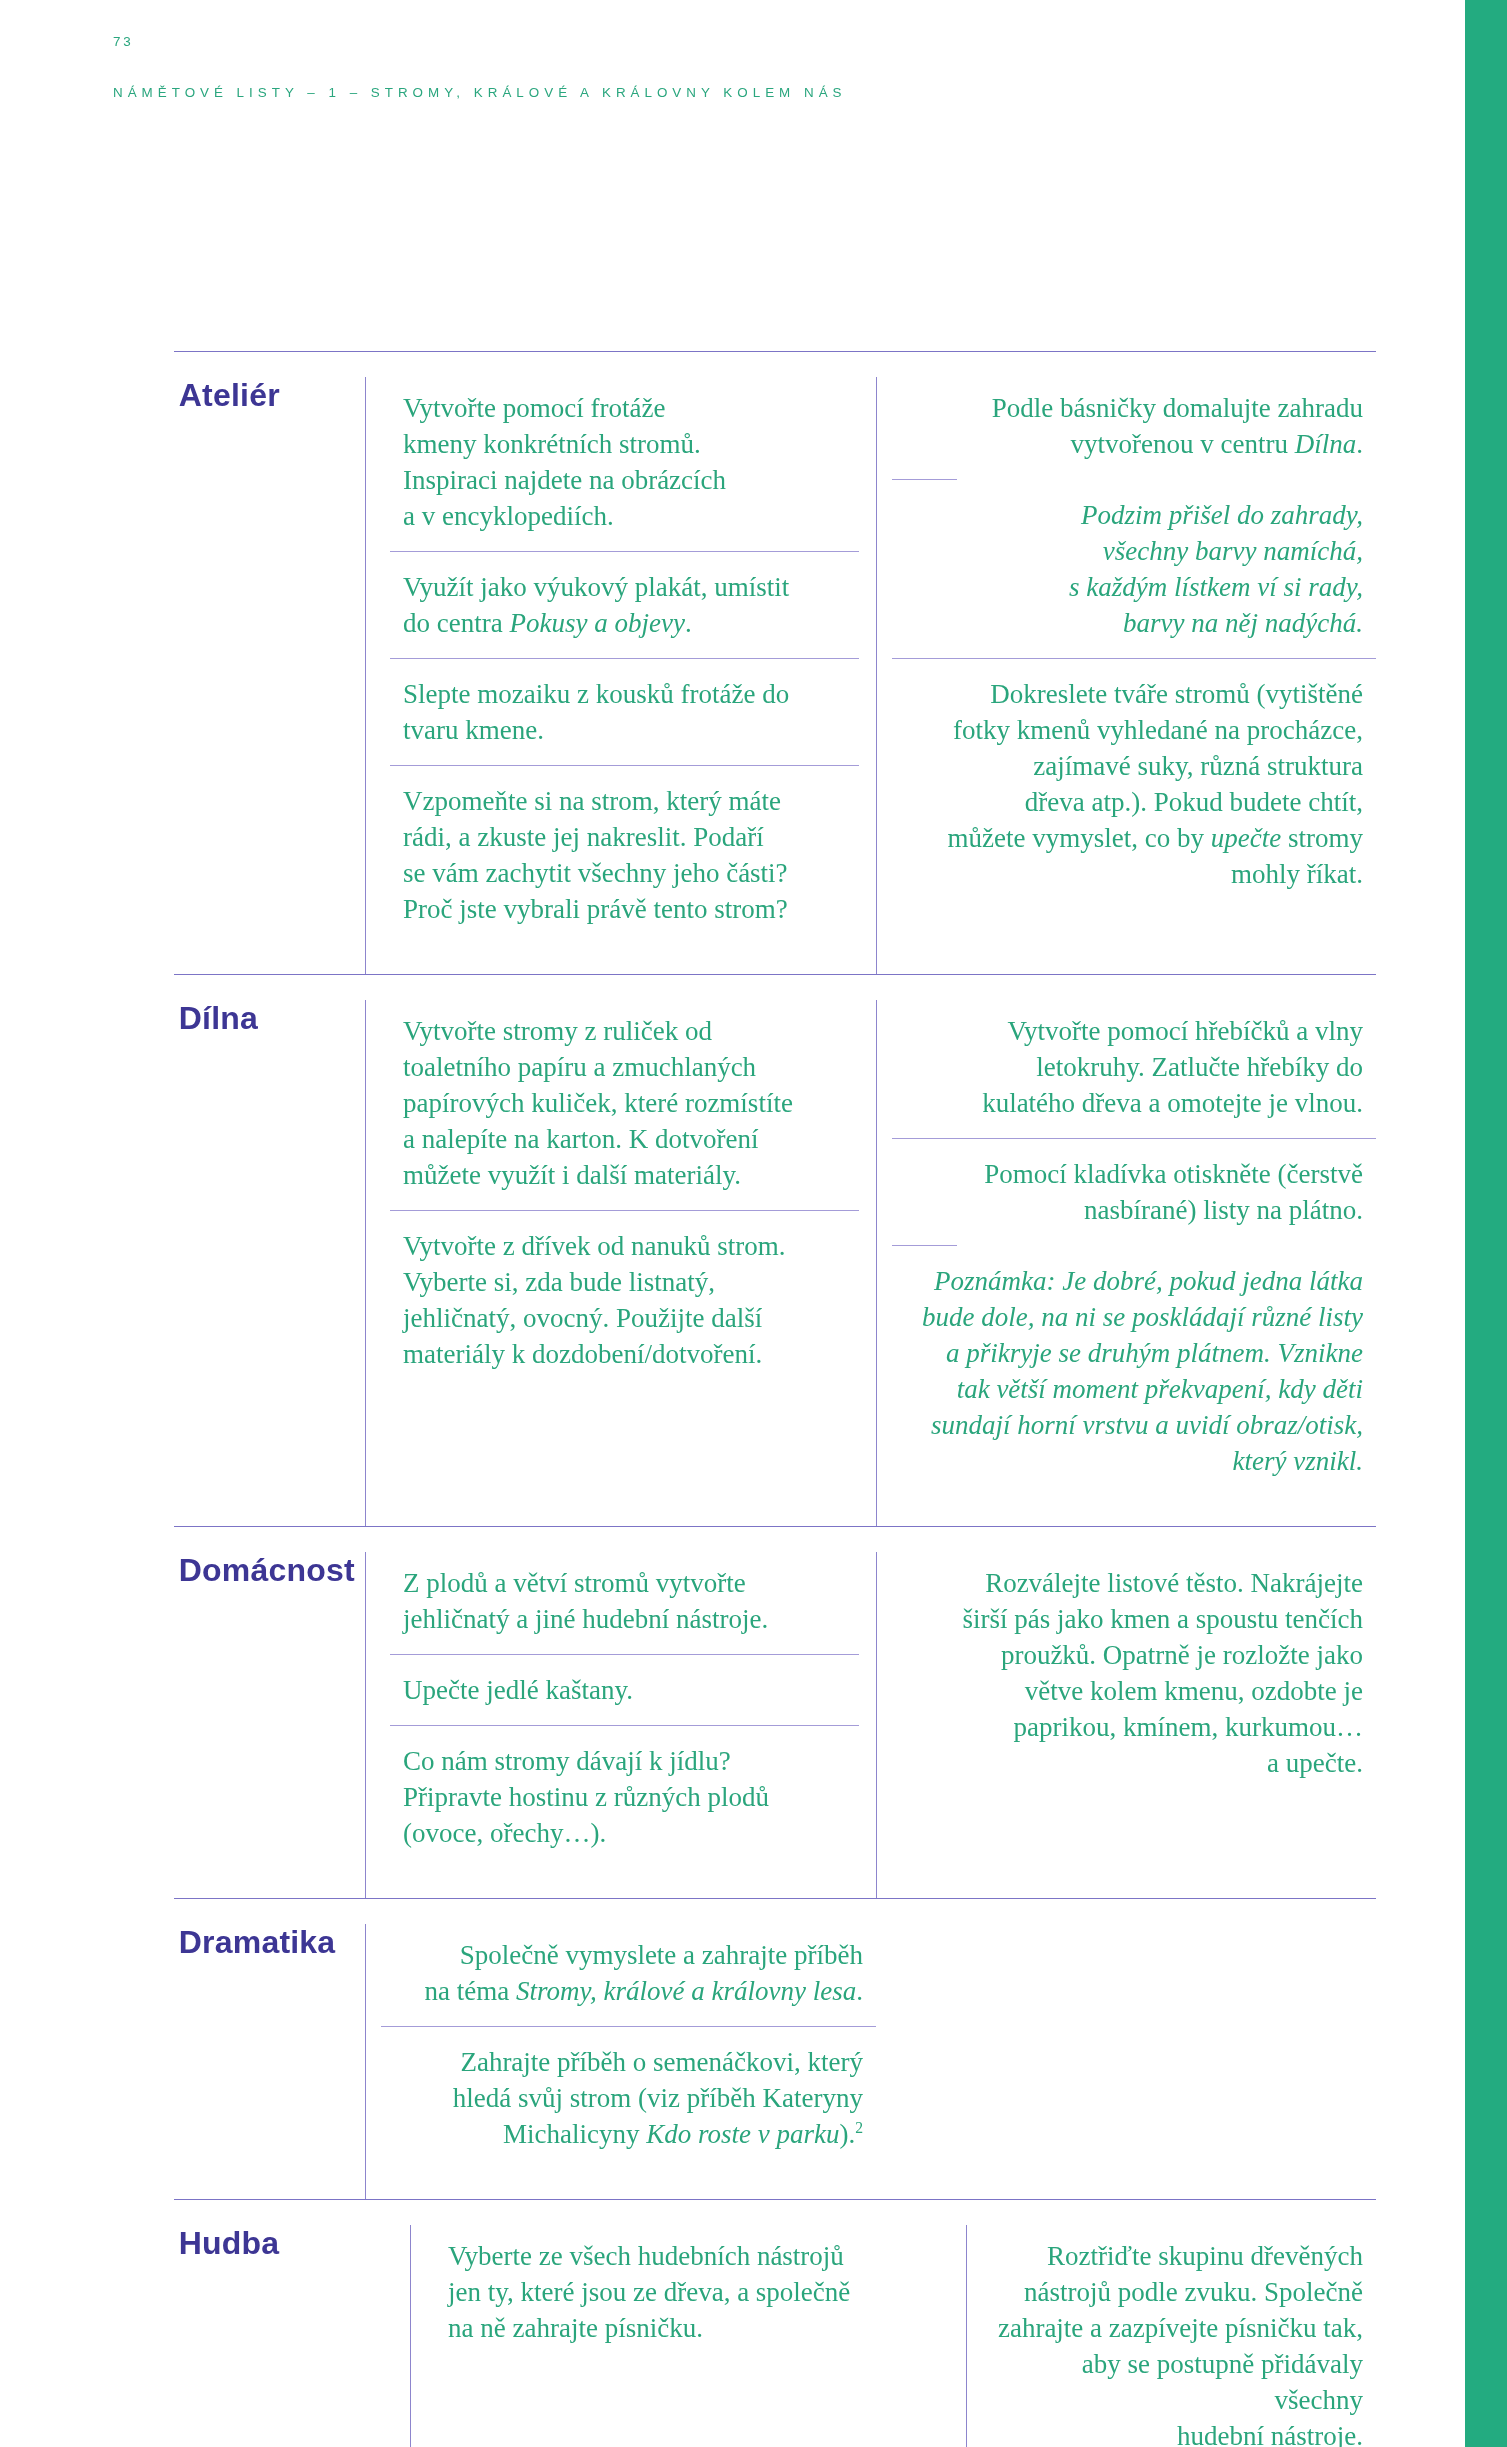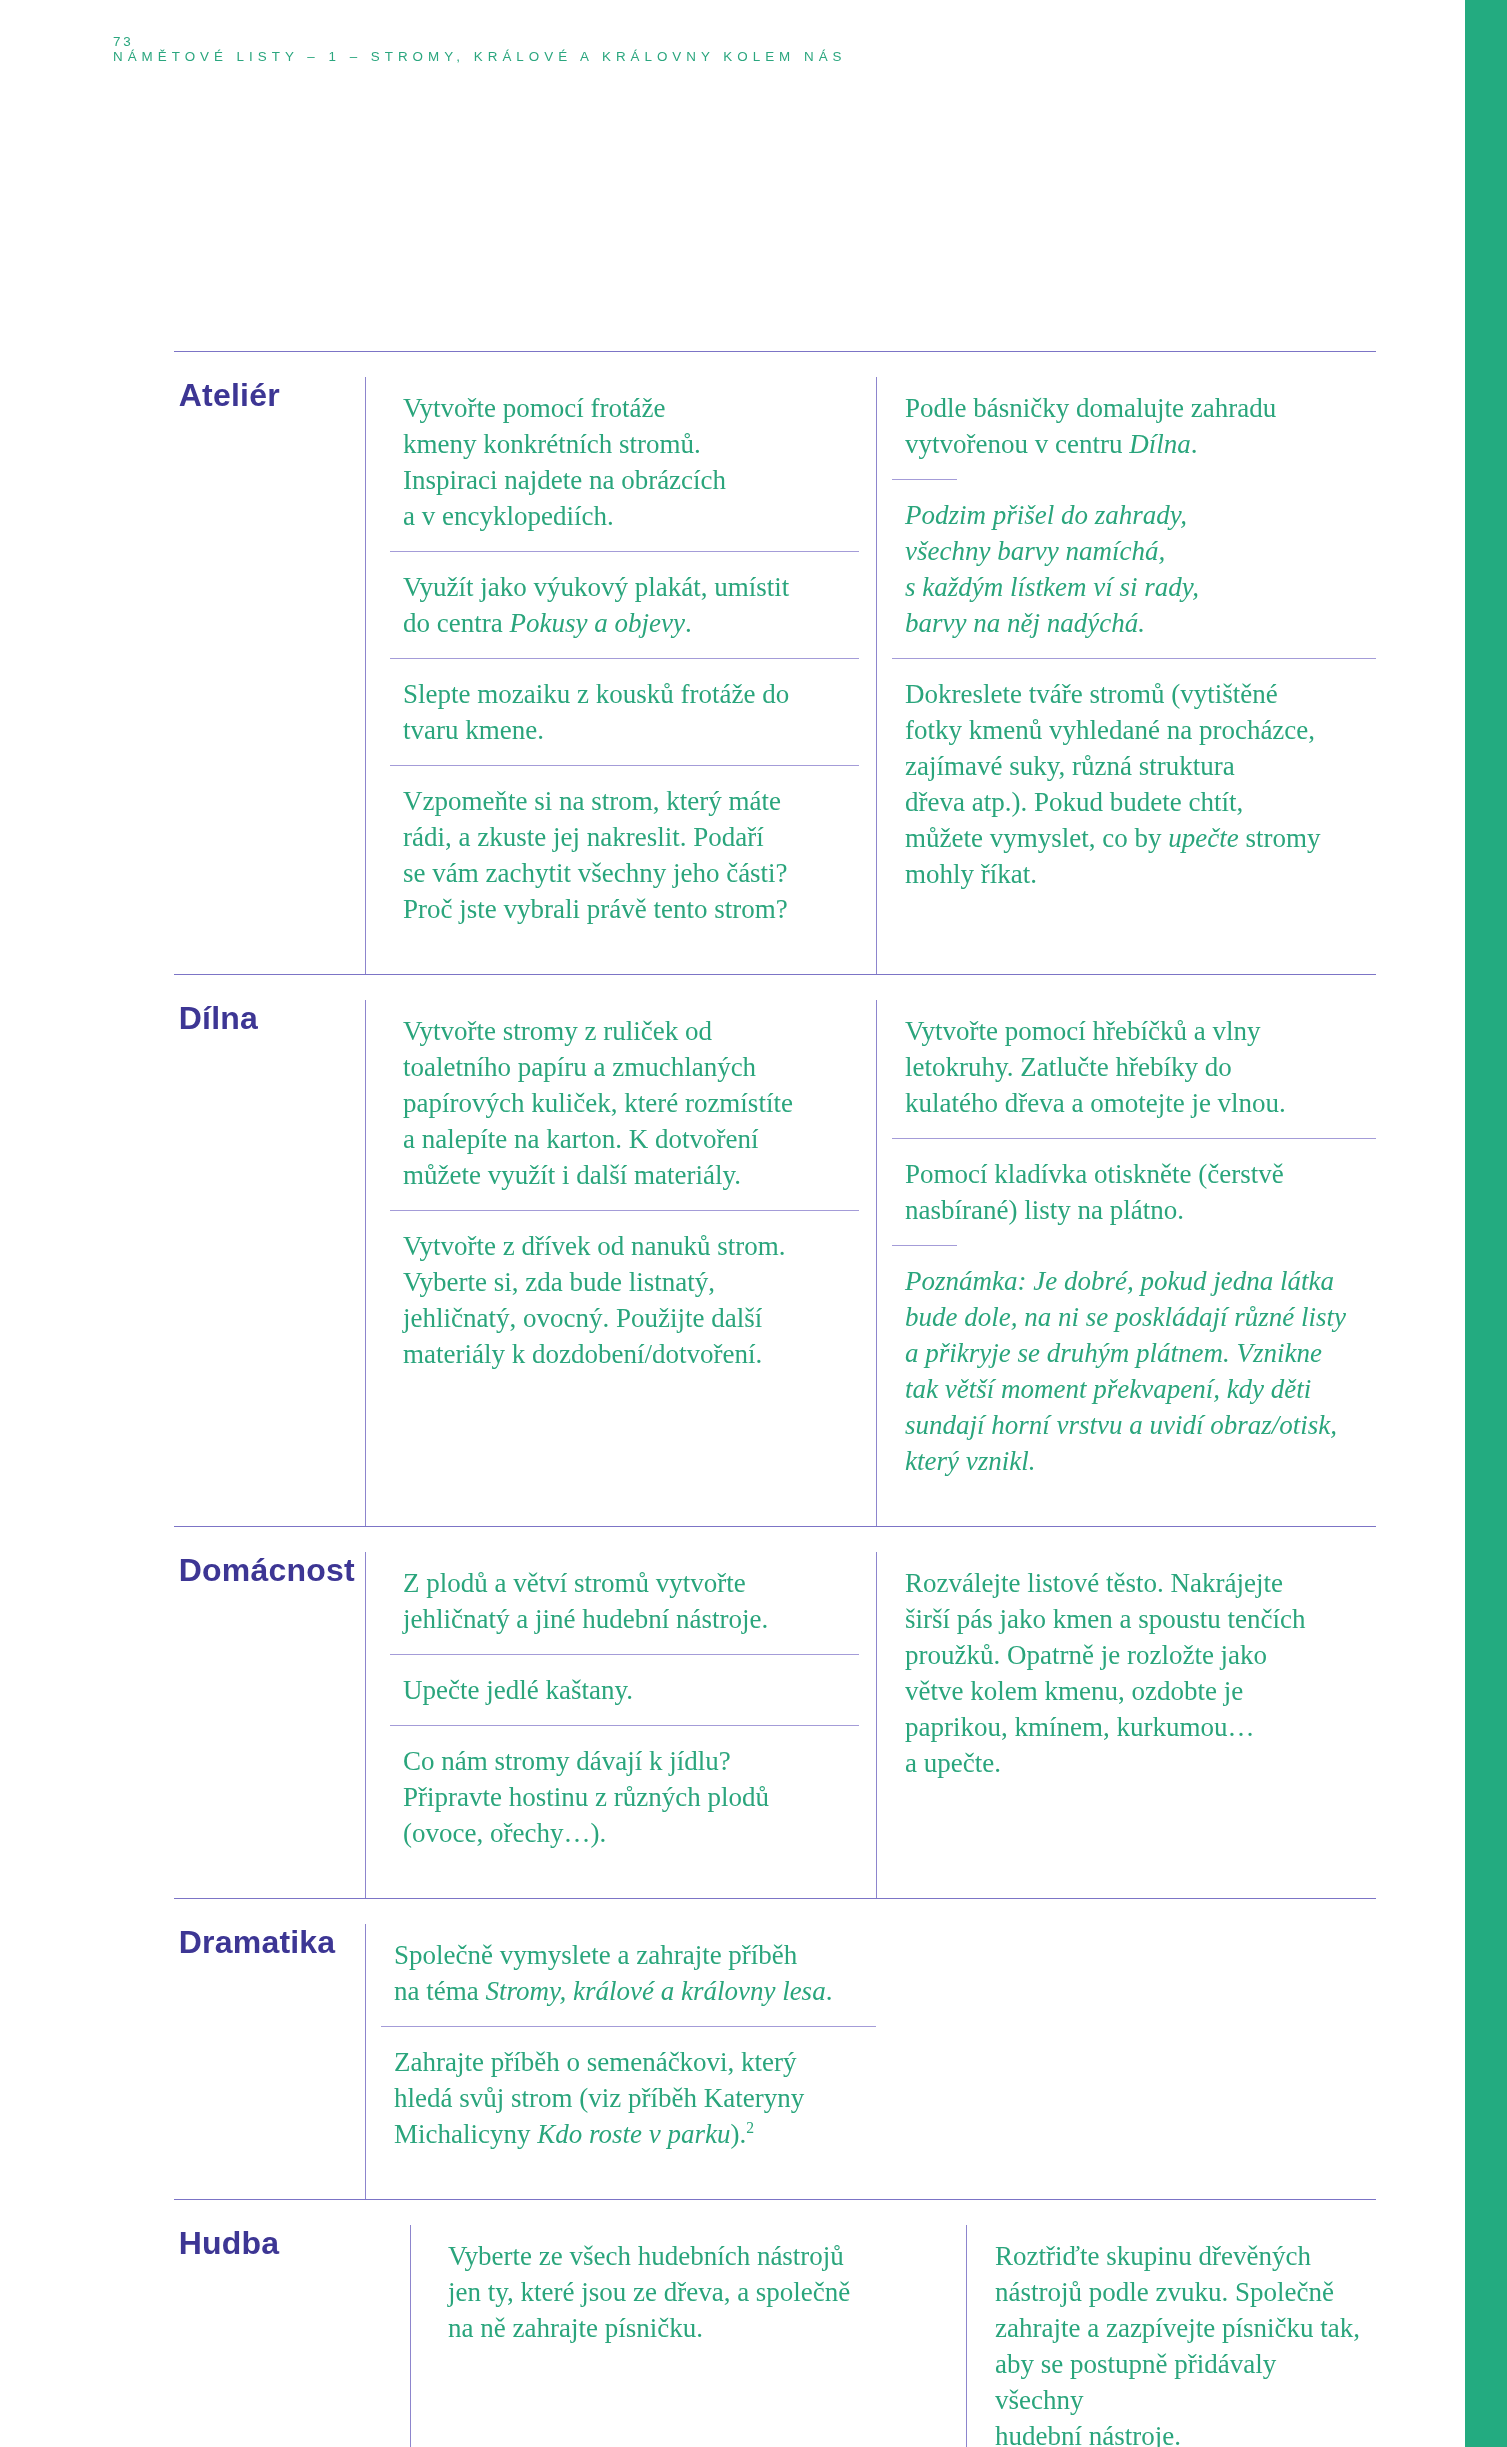--- a/index.html
+++ b/index.html
@@ -17,21 +17,21 @@
   }
   header {
     position: absolute; top: 34px; left: 113px; right: 126px;
     display: flex; justify-content: space-between; align-items: baseline;
     color: #2aa67e;
     font-family: "Liberation Sans", sans-serif;
     font-size: 13.4px;
     flex-direction: column;
   }
   .page-num { letter-spacing: 2.9px; }
-  .header-title { letter-spacing: 5px; text-align: right; }
+  .header-title { letter-spacing: 5px; text-align: right; margin-top: 36px; }
   main {
     position: absolute; top: 351px; left: 174px; width: 1202px;
   }
   .section {
     display: grid;
     grid-template-columns: 191px 511px 1fr;
     border-top: 1.9px solid #7c74c6;
     padding-top: 25px;
     box-sizing: border-box;
   }
@@ -47,21 +47,21 @@
     font-size: 32px;
     line-height: 1.15;
     color: #3d3694;
     letter-spacing: 0.2px;
   }
   .col {
     border-left: 1.9px solid #8d85cd;
     padding-bottom: 34px;
   }
   .col-1 { padding-left: 24px; padding-right: 17px; }
-  .col-2 { padding-left: 15px; }
+  .col-2 { padding-left: 15px; text-align: right; }
   .block {
     margin: 13px;
     white-space: pre-line;
     color: #2aa57c;
     font-size: 27px;
     line-height: 36px;
   }
   .block .it { font-style: italic; }
   .block sup {
     font-size: 0.58em;

